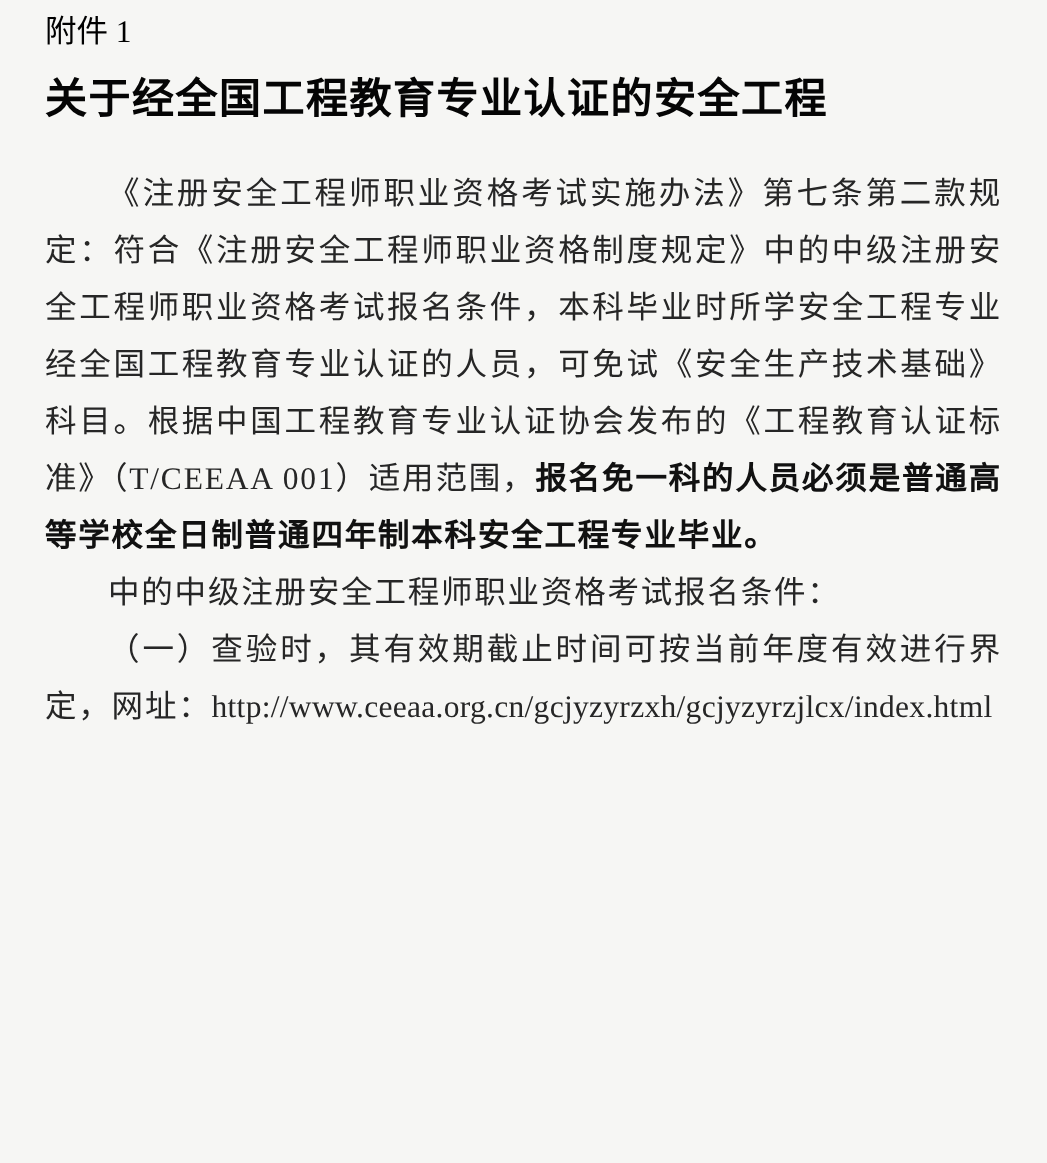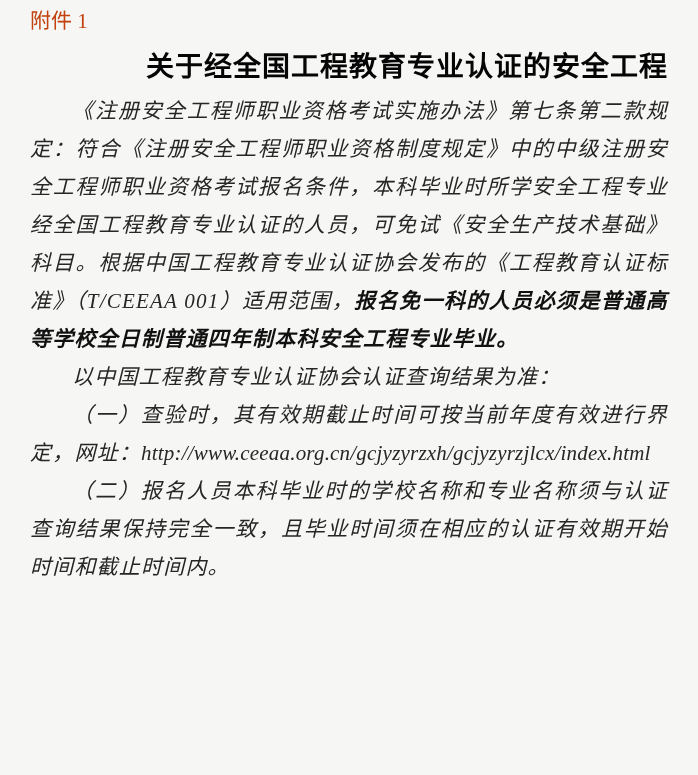--- a/index.html
+++ b/index.html
@@ -17,34 +17,33 @@
     width: 698px;
     height: 775px;
     padding: 6px 30px 0 30px;
     background: #f6f6f4;
     color: #262626;
     font-family: "Liberation Serif", "DejaVu Serif", serif;
   }
   .attachment-label {
     font-size: 21px;
     line-height: 30px;
-    color: #c2410c;
+    color: #000000;
   }
   .doc-title {
     margin: 8px 0 0 0;
-    text-align: right;
+    text-align: left;
     font-size: 28px;
     font-weight: bold;
     line-height: 46px;
     letter-spacing: 1px;
     color: #050505;
   }
   .doc-body {
-    margin-top: 2px;
-    font-style: italic;
+    margin-top: 20px;
   }
   .para {
     margin: 0;
     font-size: 21px;
     line-height: 38px;
     letter-spacing: 1.2px;
     text-align: justify;
     text-justify: inter-ideograph;
     text-indent: 2em;
     color: #262626;
@@ -70,23 +69,22 @@
   <h1 class="doc-title">
     <span>关于经全国工程教育专业认证的安全工程</span><br>
   </h1>
 
   <div class="doc-body">
 
     <p class="para">
       <span>《注册安全工程师职业资格考试实施办法》第七条第二款规定：符合《注册安全工程师职业资格制度规定》中的中级注册安全工程师职业资格考试报名条件，本科毕业时所学安全工程专业经全国工程教育专业认证的人员，可免试《安全生产技术基础》科目。根据中国工程教育专业认证协会发布的《工程教育认证标准》（T/CEEAA 001）适用范围，</span><span class="bold-seg">报名免一科的人员必须是普通高等学校全日制普通四年制本科安全工程专业毕业。</span>
     </p>
 
-    <p class="para">以中国工程教育专业认证协会认证查询结果为准：</p>
+    <p class="para">中的中级注册安全工程师职业资格考试报名条件：</p>
 
     <p class="para url-wrap">
       <span>（一）查验时，其有效期截止时间可按当前年度有效进行界定，网址：</span><span class="url-text">http://www.ceeaa.org.cn/gcjyzyrzxh/gcjyzyrzjlcx/index.html</span>
     </p>
 
-    <p class="para">（二）报名人员本科毕业时的学校名称和专业名称须与认证查询结果保持完全一致，且毕业时间须在相应的认证有效期开始时间和截止时间内。</p>
 
 
   </div>
 </div>
 
 </body></html>

